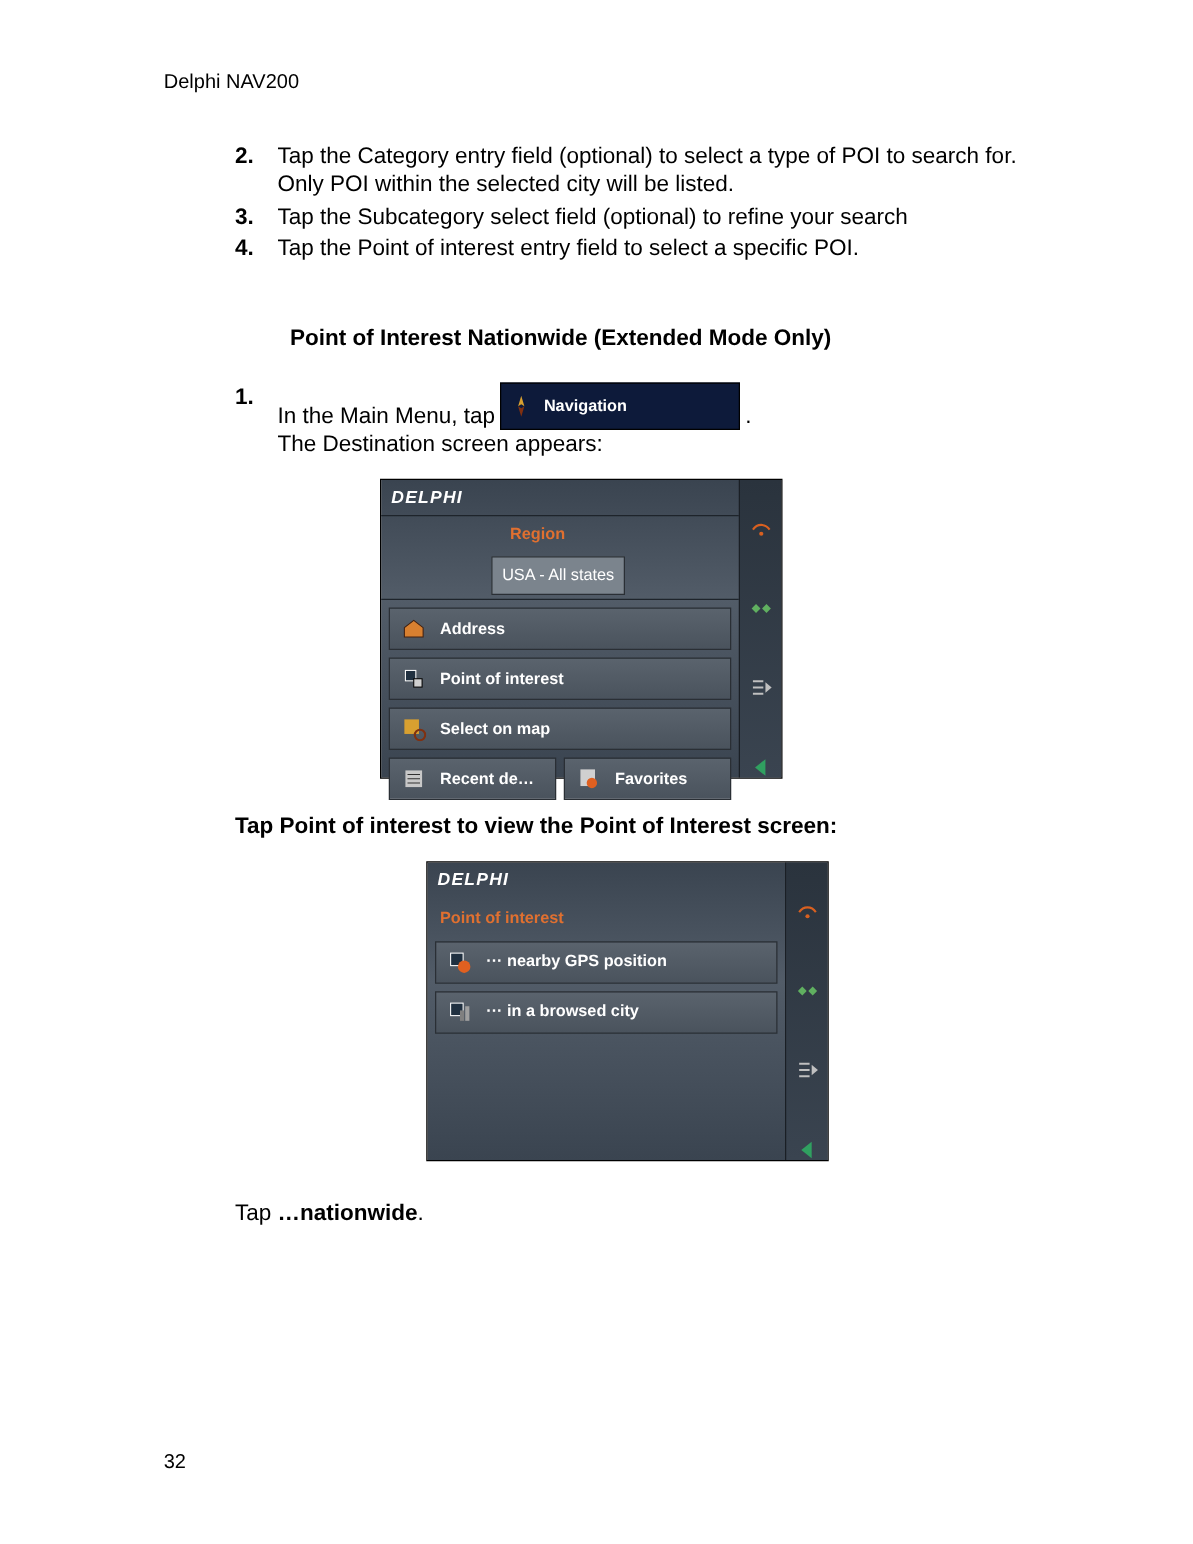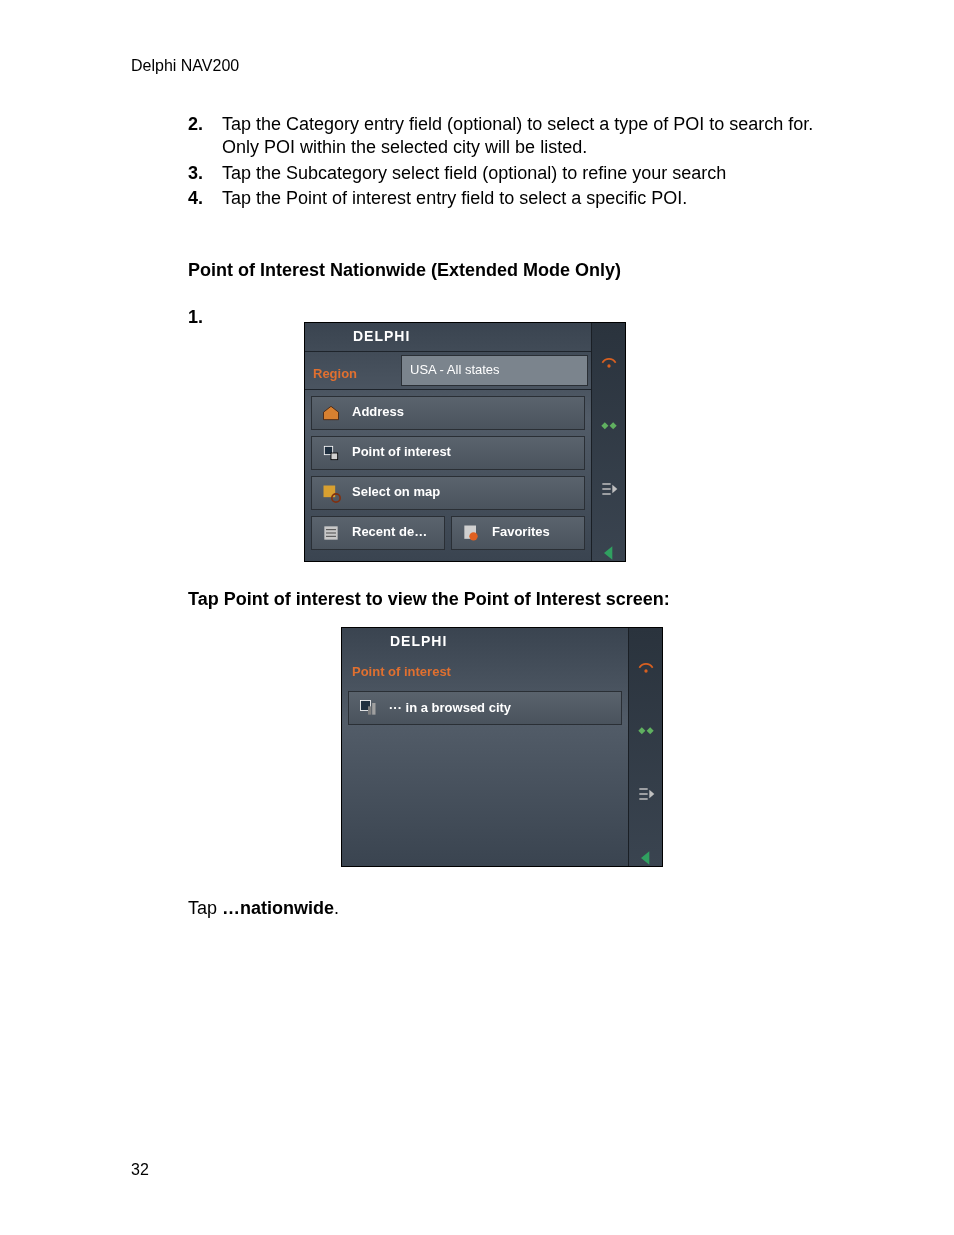--- a/index.html
+++ b/index.html
@@ -3,34 +3,34 @@
 <meta charset="utf-8">
 <style>
   html,body{margin:0;padding:0;background:#fff;}
   .page{width:768px;height:1235px;position:relative;font-family:Arial,Helvetica,sans-serif;color:#000;padding-left:32px;}
   .hdr{position:absolute;left:131px;top:57px;font-size:16px;}
   .content{position:absolute;left:188px;top:113px;width:628px;font-size:18px;line-height:1.3;}
   .ol{margin:0;padding:0;list-style:none;}
   .ol li{display:flex;margin-bottom:2px;}
   .num{font-weight:bold;width:34px;flex-shrink:0;}
   .litxt{flex:1;}
-  .sect{margin-top:48px;font-weight:bold;font-size:18px;}
+  .sect{margin-top:48px;font-weight:bold;font-size:18px;margin-left:44px;}
   .step1{margin-top:24px;display:flex;}
   .step1 .num{font-weight:bold;width:34px;flex-shrink:0;}
   .step1 .body{flex:1;}
   .inline-row{display:flex;align-items:flex-end;flex-wrap:wrap;}
   .navbtn{display:inline-flex;align-items:center;background:#0d1a3a;color:#fff;font-size:13px;font-weight:bold;height:36px;width:190px;margin:0 4px;vertical-align:middle;border:1px solid #000;}
   .navbtn .ico{width:24px;height:24px;margin:0 6px 0 4px;display:flex;align-items:center;justify-content:center;}
   .navbtn .ico svg{width:20px;height:20px;}
   
   .device{width:320px;margin:16px auto 0 auto;background:linear-gradient(#3a4450,#525c68 40%,#3a4450);border:1px solid #000;color:#e8e8e8;font-size:13px;position:relative;display:flex;}
   .dmain{flex:1;}
   .dside{width:34px;background:linear-gradient(#2a333d,#3a4450);border-left:1px solid #1a1f25;display:flex;flex-direction:column;align-items:center;padding-top:28px;gap:44px;box-sizing:border-box;}
-  .brand{font-weight:bold;letter-spacing:1px;color:#fff;font-size:14px;padding:4px 8px;height:20px;margin-left:40px;}
-  .regionrow{display:flex;align-items:flex-end;border-top:1px solid #1e242b;border-bottom:1px solid #1e242b;}
+  .brand{font-weight:bold;font-style:italic;letter-spacing:1px;color:#fff;font-size:14px;padding:4px 8px;height:20px;}
+  .regionrow{display:flex;align-items:center;border-top:1px solid #1e242b;border-bottom:1px solid #1e242b;flex-direction:column;}
   .regionlbl{width:80px;padding:6px 8px;color:#e07030;font-weight:bold;}
   .regionval{flex:1;background:#7b848d;color:#ffffff;padding:6px 8px;border:1px solid #2a2f35;margin:3px 3px 3px 0;}
   .drow{display:flex;align-items:center;background:linear-gradient(#5a636d,#4a535d);border:1px solid #2a2f35;margin:6px 6px 0 6px;padding:6px 6px;color:#fff;font-weight:bold;}
   .drow .ri{width:26px;height:20px;margin-right:8px;display:flex;align-items:center;justify-content:center;}
   .drow .ri svg{width:20px;height:20px;}
   .dsplit{display:flex;margin:6px 6px 8px 6px;gap:6px;text-align:right;}
   .dsplit .drow{flex:1;margin:0;}
   .poititle{color:#e07030;font-weight:bold;padding:8px 10px 4px 10px;}
   .dside svg{width:20px;height:20px;}
   .dside .sicon{height:24px;display:flex;align-items:center;justify-content:center;width:100%;}
@@ -59,20 +59,34 @@
       <span class="num">4.</span>
       <span class="litxt">Tap the Point of interest entry field to select a specific POI.</span>
     </li>
   </ol>
 
   <div class="sect">Point of Interest Nationwide (Extended Mode Only)</div>
 
   <div class="step1">
     <span class="num">1.</span>
     <div class="body">
+      <div class="inline-row">
+        <span>In the Main Menu, tap</span>
+        <span class="navbtn">
+          <span class="ico">
+            <svg viewBox="0 0 24 24">
+                  <polygon points="12,2 15,12 12,10 9,12" fill="#d8a030"></polygon>
+                  <polygon points="12,22 15,12 12,14 9,12" fill="#803010"></polygon>
+                </svg>
+          </span>
+          <span>Navigation</span>
+        </span>
+        <span style="width:0;">.</span>
+        <span> The Destination screen appears:</span>
+      </div>
 
       <div class="device" style="height:238px;margin-left:82px;">
         <div class="dmain">
           <div class="brand">DELPHI</div>
           <div class="regionrow">
             <div class="regionlbl">Region</div>
             <div class="regionval">USA - All states</div>
           </div>
           <div class="drow">
             <span class="ri">
@@ -156,20 +170,29 @@
   </div>
 
   <div class="device" style="height:238px;">
     <div class="dmain">
       <div class="brand">DELPHI</div>
       <div class="poititle">Point of interest</div>
       <div class="drow">
         <span class="ri">
               <svg viewBox="0 0 24 24">
                 <rect x="3" y="3" width="12" height="12" fill="#203040" stroke="#fff"></rect>
+                <circle cx="16" cy="16" r="6" fill="#e06020"></circle>
+              </svg>
+            </span>
+        <span>··· nearby GPS position</span>
+      </div>
+      <div class="drow">
+        <span class="ri">
+              <svg viewBox="0 0 24 24">
+                <rect x="3" y="3" width="12" height="12" fill="#203040" stroke="#fff"></rect>
                 <rect x="12" y="10" width="4" height="10" fill="#808080"></rect>
                 <rect x="17" y="6" width="4" height="14" fill="#a0a0a0"></rect>
               </svg>
             </span>
         <span>··· in a browsed city</span>
       </div>
     </div>
     <div class="dside">
       <span class="sicon">
             <svg viewBox="0 0 24 24">

